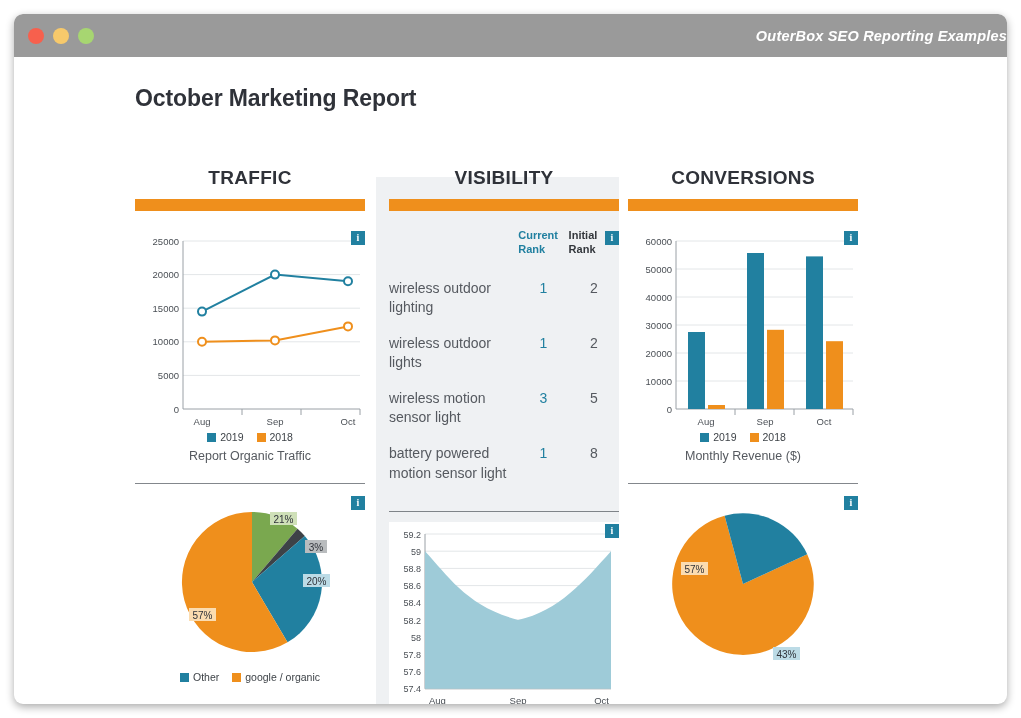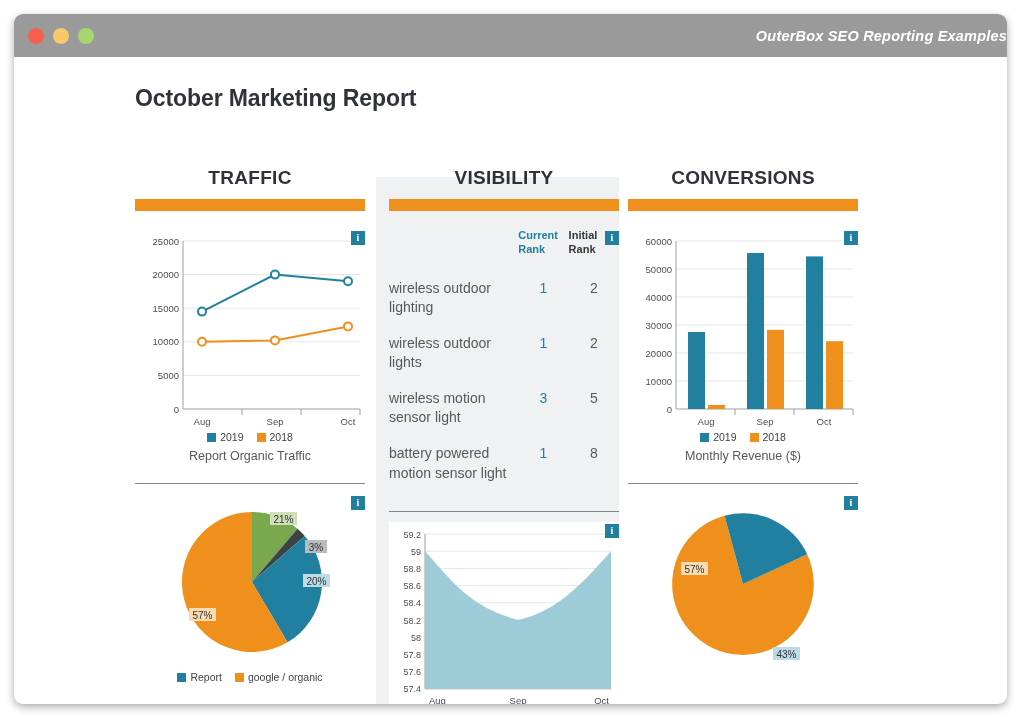--- a/index.html
+++ b/index.html
@@ -258,21 +258,21 @@
             <text class="pie-label" x="181" y="56.5" text-anchor="middle">3%</text>
             <rect x="168" y="80" width="27" height="13" fill="#bcdbe6"></rect>
             <text class="pie-label" x="181.5" y="90.5" text-anchor="middle">20%</text>
             <rect x="54" y="114" width="27" height="13" fill="#fbdcb0"></rect>
             <text class="pie-label" x="67.5" y="124.5" text-anchor="middle">57%</text>
           </g>
         </svg>
         <div class="legend">
           <span class="legend-item">
             <span class="swatch" style="background:#2180a0"></span>
-            <span>Report</span>
+            <span>Other</span>
           </span>
           <span class="legend-item">
             <span class="swatch" style="background:#ef8f1c"></span>
             <span>google / organic</span>
           </span>
         </div>
       </div>
     </div>
 
     <div class="col c2">

